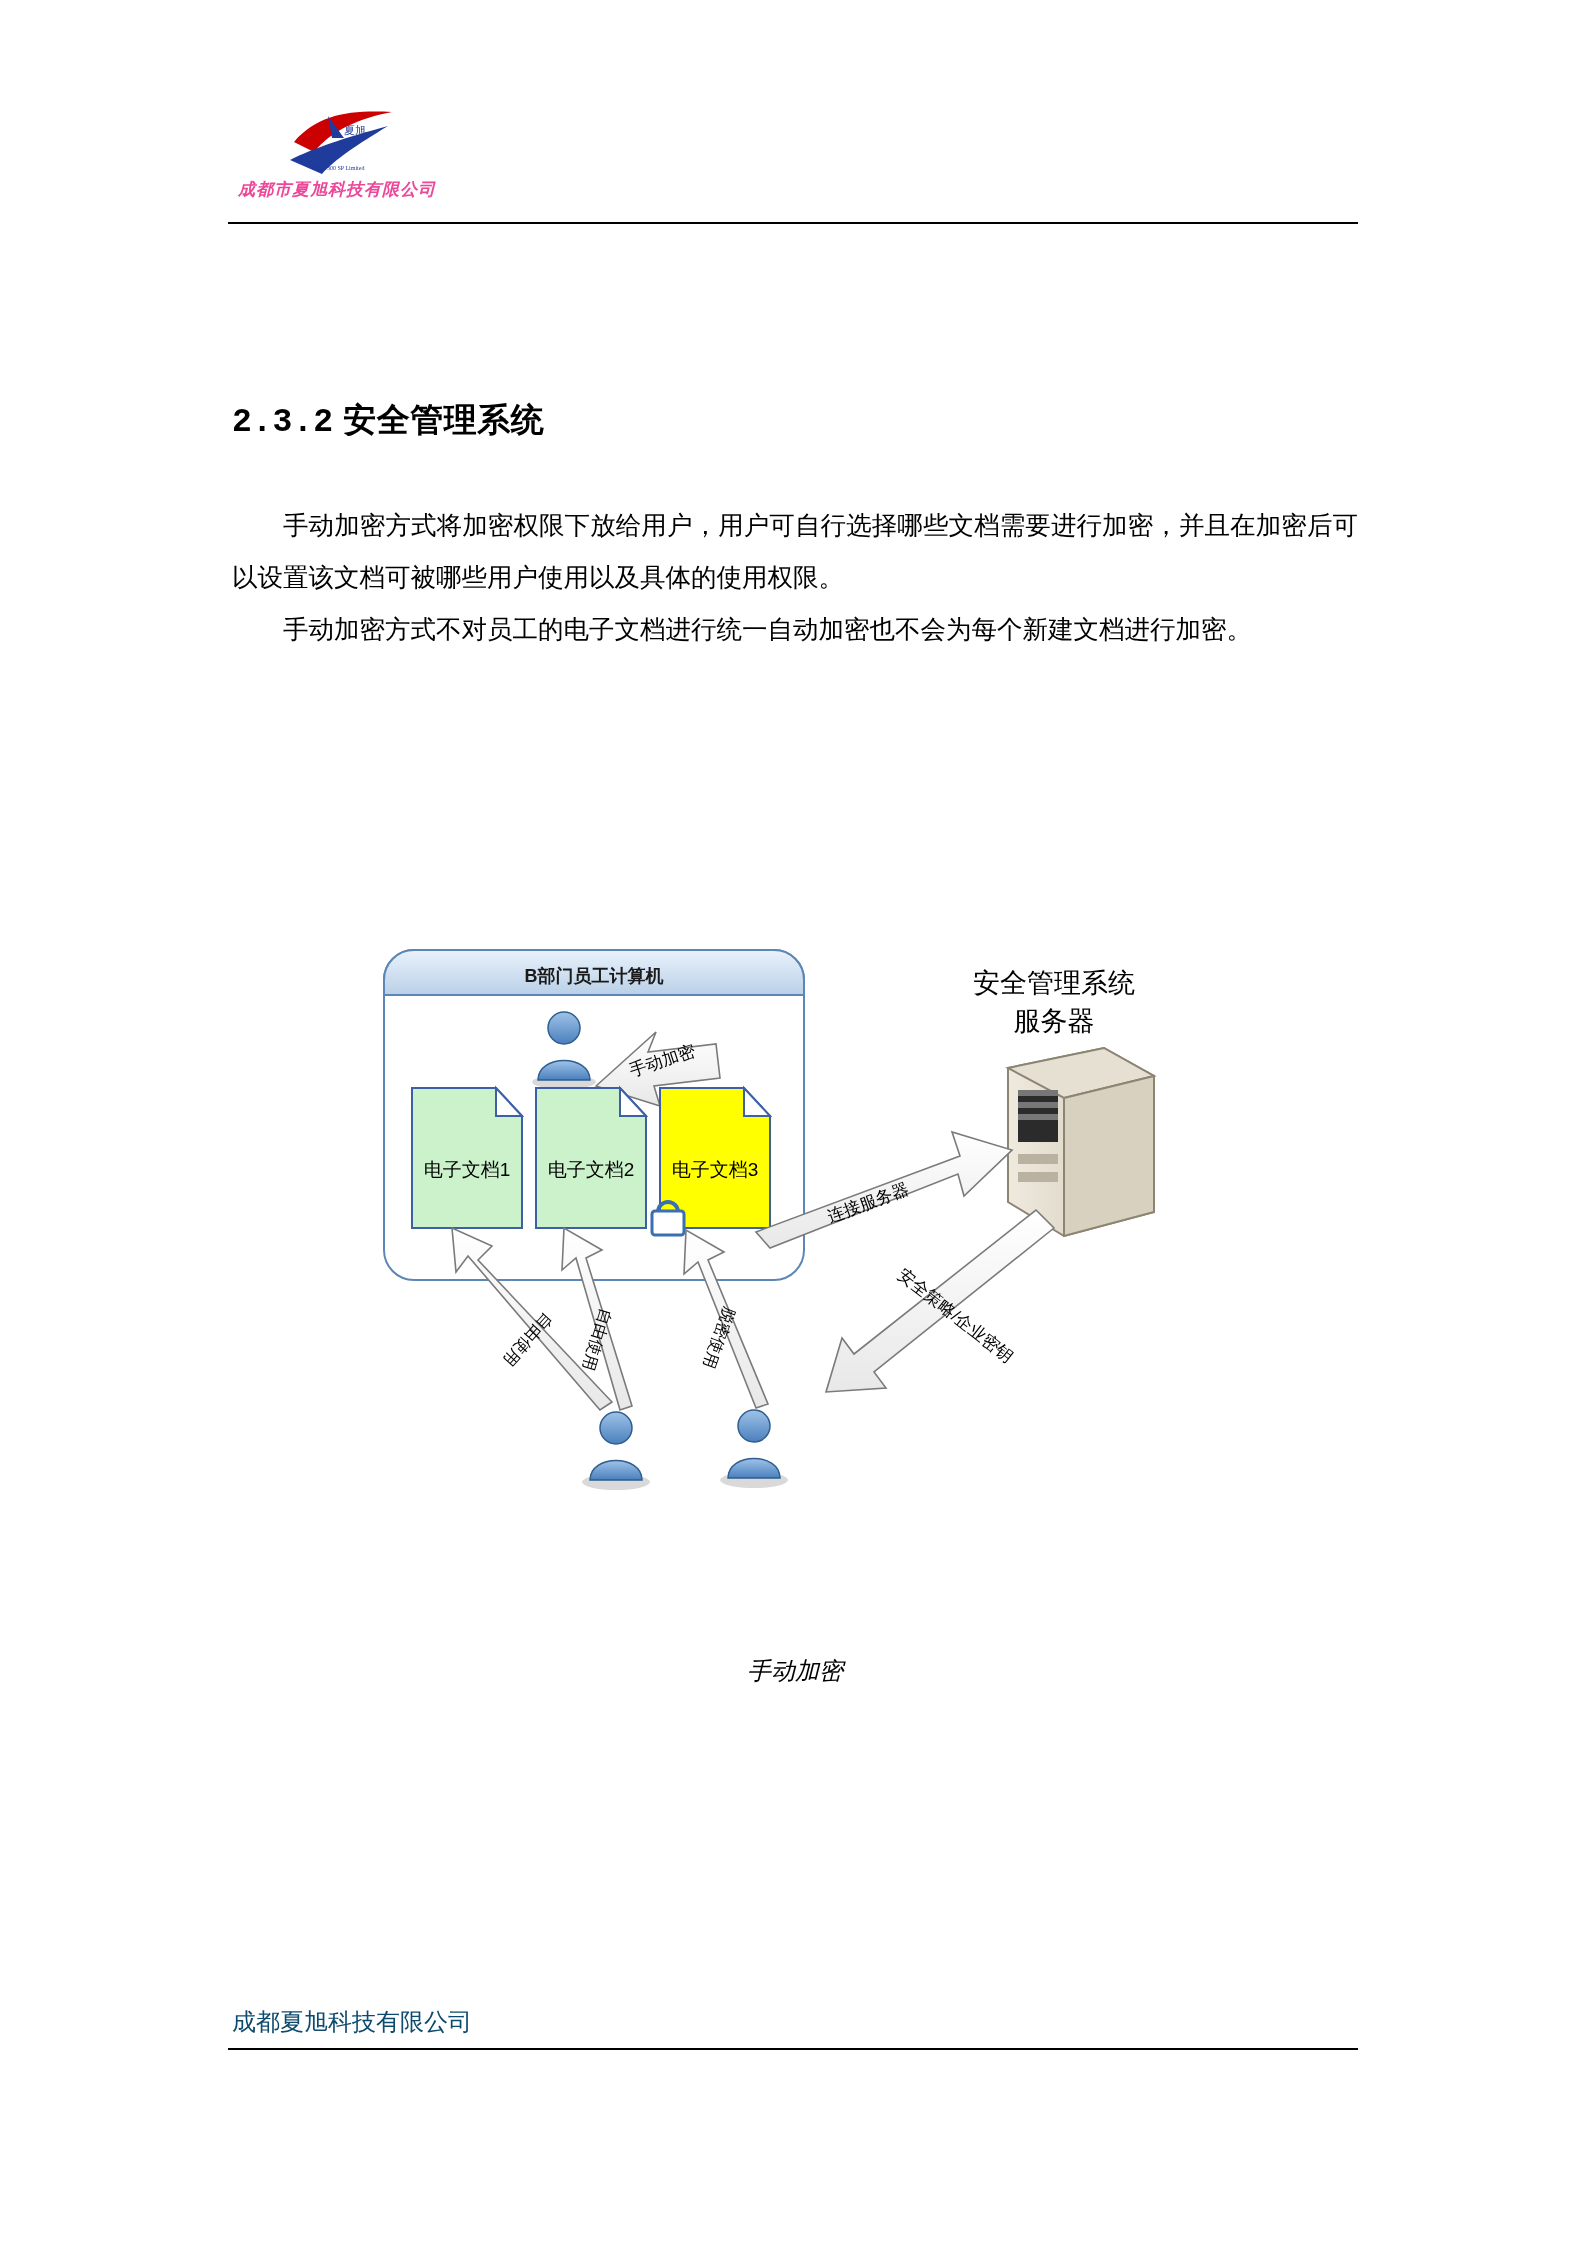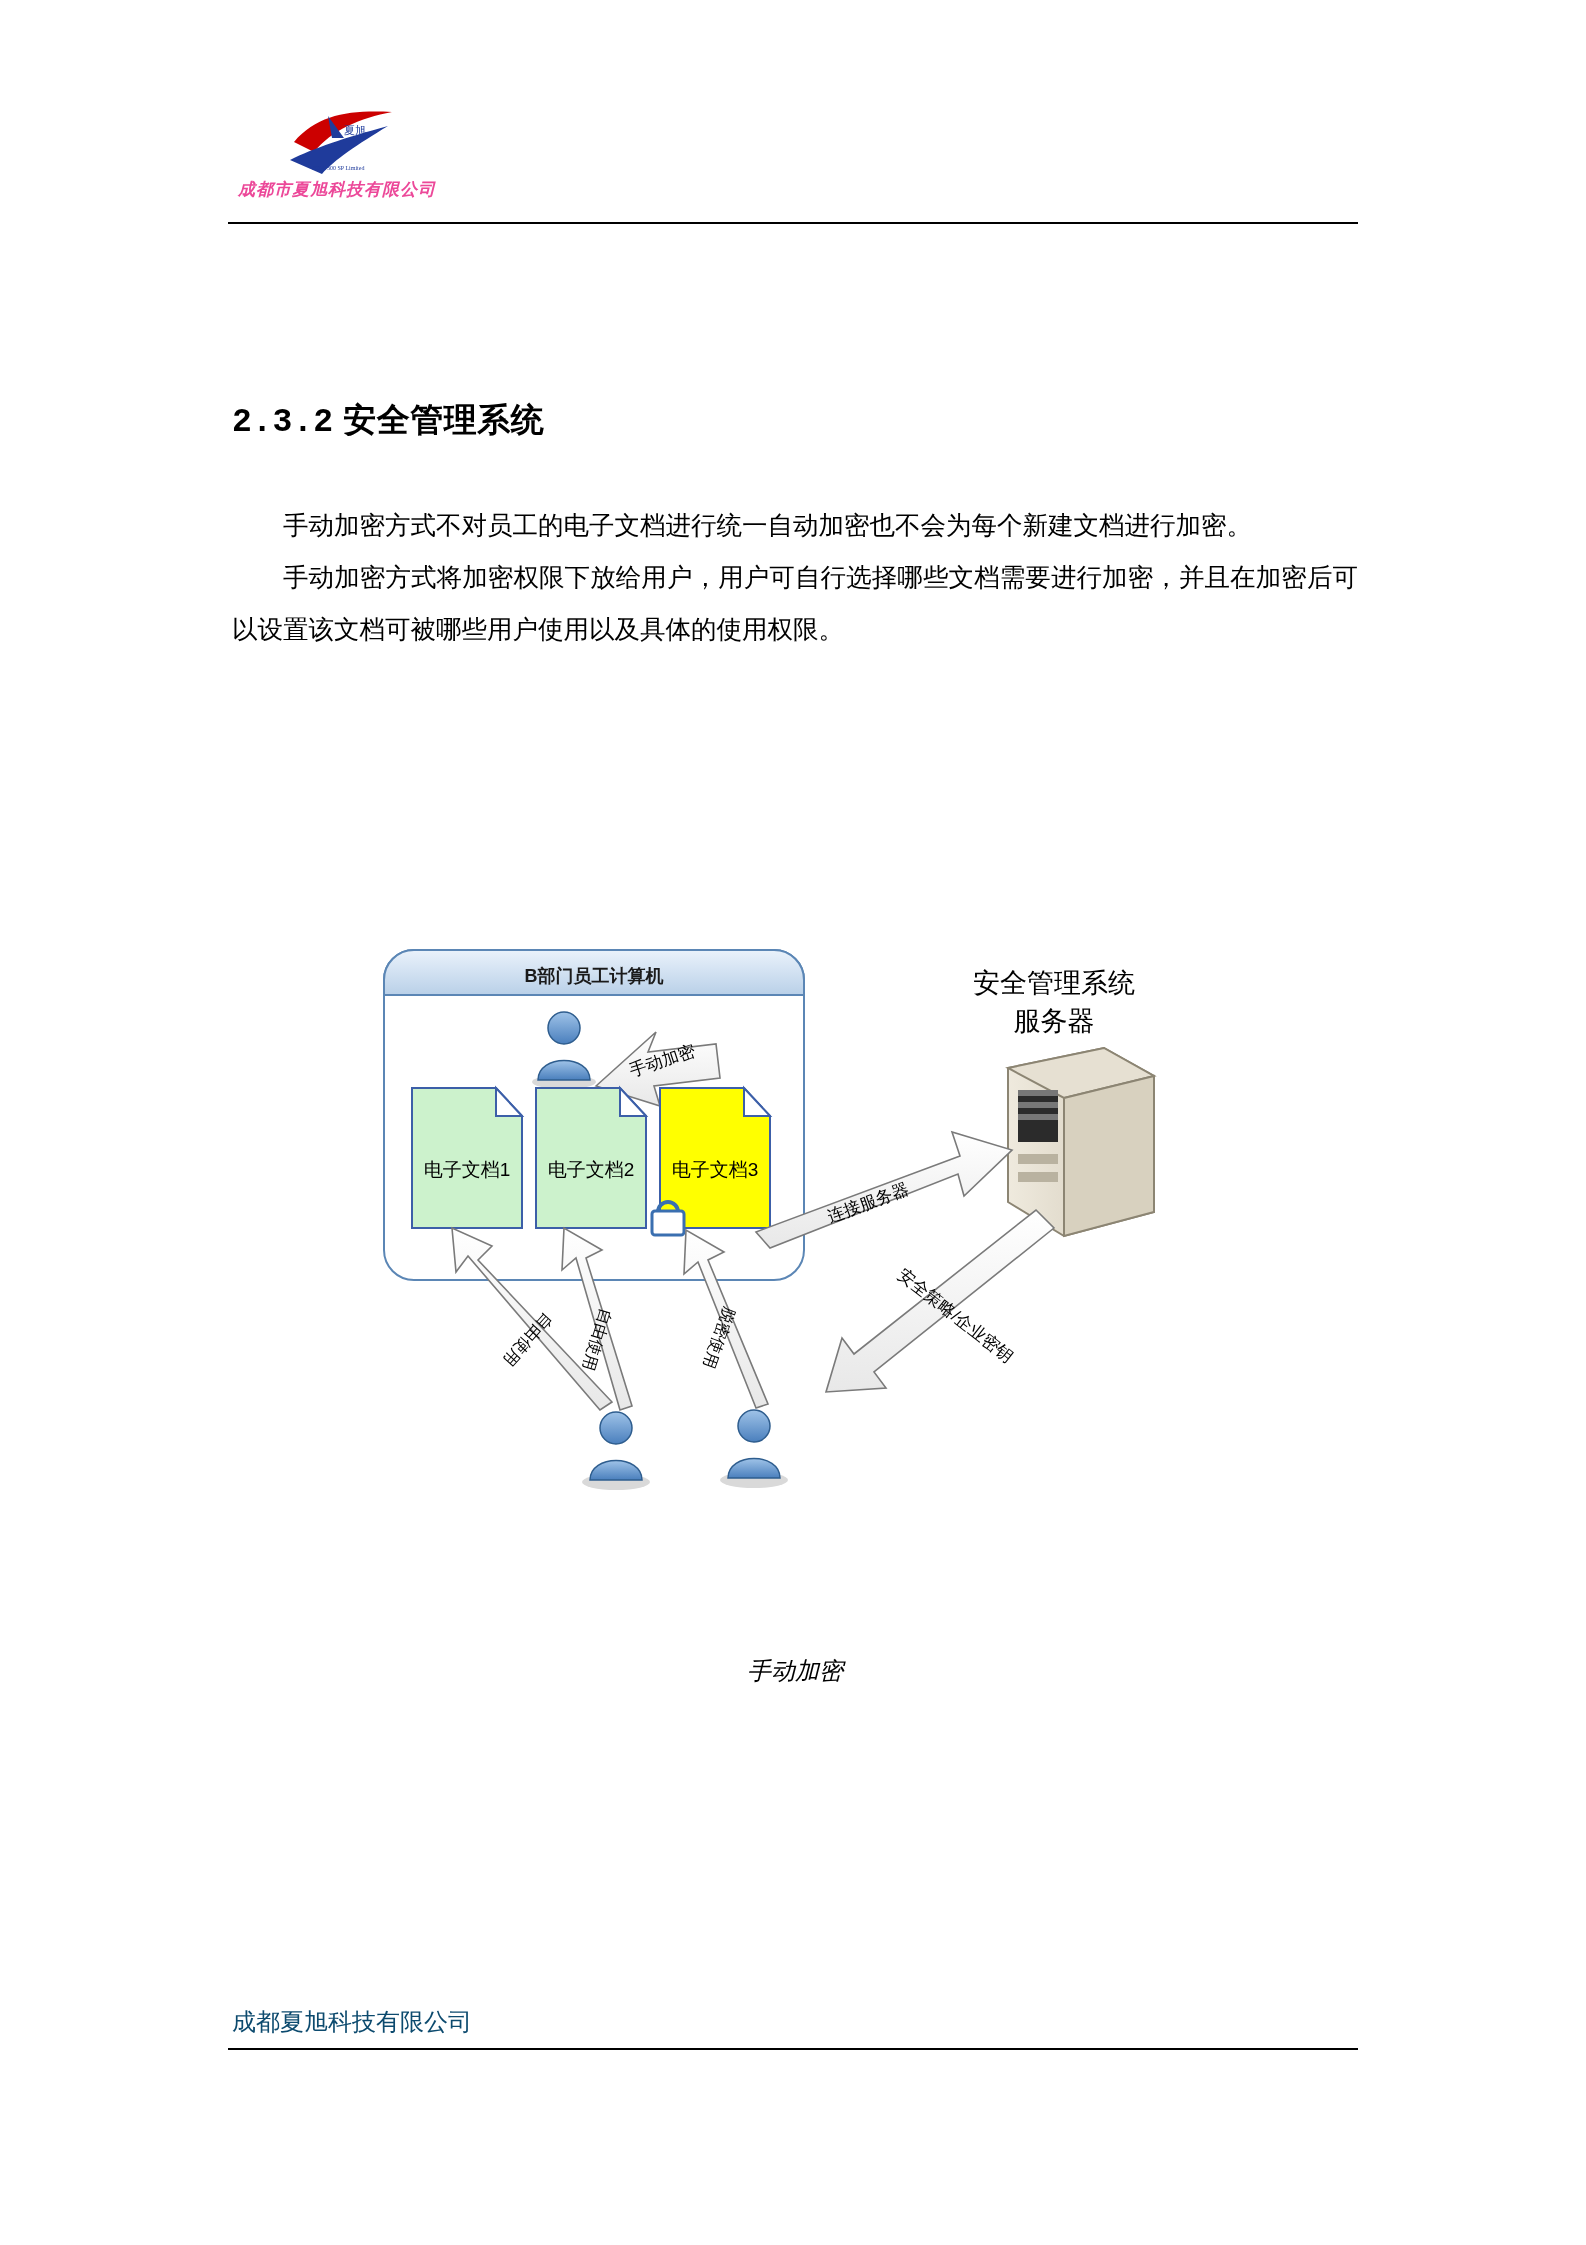--- a/index.html
+++ b/index.html
@@ -153,22 +153,22 @@
     </div>
     <div class="header-rule"></div>
   </div>
 
   <div class="section-heading">
     <span class="num">2.3.2</span>
     <span>安全管理系统</span>
   </div>
 
   <div class="body-text">
+    <p>手动加密方式将加密权限下放给用户，用户可自行选择哪些文档需要进行加密，并且在加密后可以设置该文档可被哪些用户使用以及具体的使用权限。</p>
     <p>手动加密方式不对员工的电子文档进行统一自动加密也不会为每个新建文档进行加密。</p>
-    <p>手动加密方式将加密权限下放给用户，用户可自行选择哪些文档需要进行加密，并且在加密后可以设置该文档可被哪些用户使用以及具体的使用权限。</p>
   </div>
 
   <div class="figure">
     <svg width="880" height="600" viewBox="0 0 880 600">
       <defs>
         <linearGradient id="boxTop" x1="0" y1="0" x2="0" y2="1">
           <stop offset="0%" stop-color="#eaf2fb"></stop>
           <stop offset="100%" stop-color="#b9d0e8"></stop>
         </linearGradient>
         <linearGradient id="avatarBody" x1="0" y1="0" x2="0" y2="1">

